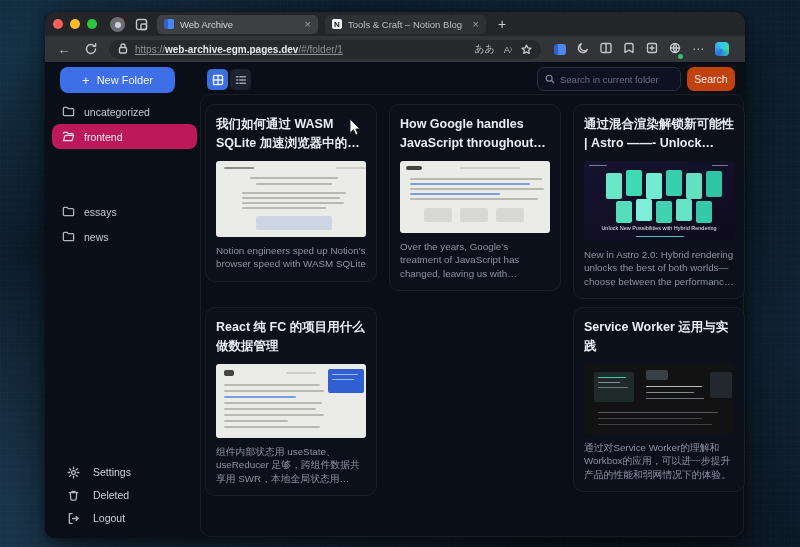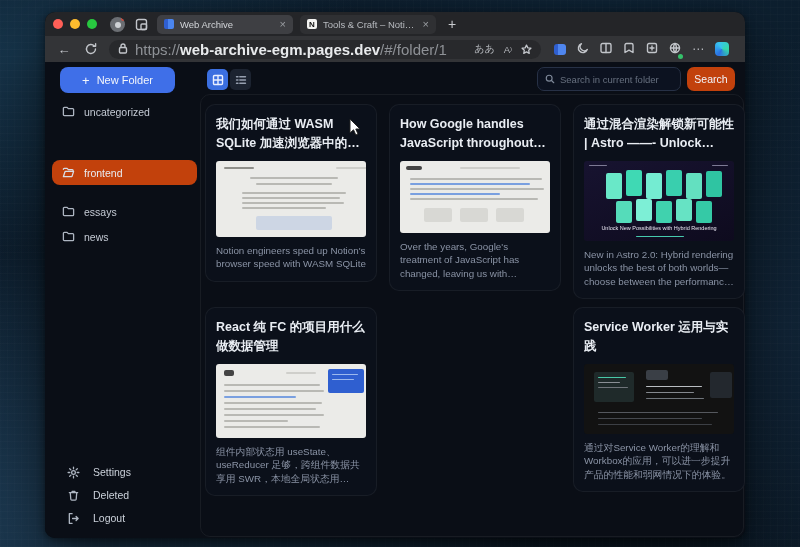--- a/index.html
+++ b/index.html
@@ -23,37 +23,37 @@
   
   .tabbar { height:24px; background:#242528; display:flex; align-items:center; padding:0 8px; gap:7px; }
   .lights { display:flex; gap:7px; margin-right:6px; }
   .light { width:10px; height:10px; border-radius:50%; }
   .avatar { position:relative; width:15px; height:15px; border-radius:50%; background:#6b6e73;
     display:flex; align-items:flex-end; justify-content:center; overflow:hidden; }
   .avatar .head { width:6px; height:6px; border-radius:50%; background:#cfd2d6; margin-bottom:4px; }
   .avatar .dot { position:absolute; right:-1px; top:-1px; width:5px; height:5px; border-radius:50%; background:#d14b3c; }
   .icon-btn { color:#b7bac0; display:flex; align-items:center; justify-content:center;
     width:18px; height:18px; border-radius:4px; font-size:10px; }
-  .tab { height:19px; width:136px; border-radius:5px; display:flex; align-items:center; gap:6px;
+  .tab { height:19px; width:161px; border-radius:5px; display:flex; align-items:center; gap:6px;
     padding:0 7px; font-size:9.5px; color:#d3d6da; white-space:nowrap; }
   .tab.active { background:#3e3f43; }
   .tab.inactive { background:#2f3033; color:#b9bcc1; }
   .tab .title { overflow:hidden; text-overflow:ellipsis; flex:1; }
   .tab .close { color:#9a9da2; font-size:11px; line-height:1; }
   .favicon-webarchive { width:10px; height:10px; border-radius:2px;
     background:linear-gradient(90deg,#2f5fd0 0 40%, #4b86f0 40% 100%); flex:0 0 auto; }
   .favicon-notion { width:10px; height:10px; border-radius:2px; background:#f4f4f2; color:#111;
     font-size:8px; font-weight:bold; display:flex; align-items:center; justify-content:center; flex:0 0 auto; }
 
   
   .toolbar { height:26px; background:#333437; display:flex; align-items:center; padding:0 10px; gap:9px; }
   .nav-ic { color:#c9ccd0; font-size:13px; width:18px; height:18px; display:flex; align-items:center; justify-content:center; }
   .urlpill { flex:1; max-width:432px; height:19px; background:#28292c; border-radius:10px;
     display:flex; align-items:center; padding:0 9px; gap:7px; }
-  .url { font-size:15px; color:#8e9196; white-space:nowrap; overflow:hidden; }
+  .url { font-size:10px; color:#8e9196; white-space:nowrap; overflow:hidden;text-decoration:underline; }
   .url b { color:#e8eaec; font-weight:bold; }
   .pill-right { margin-left:auto; display:flex; align-items:center; gap:9px; }
   .tiny-ic { color:#b4b7bc; font-size:10px; display:flex; align-items:center; }
   .tb-icons { display:flex; align-items:center; gap:11px; margin-left:4px; }
   .ws-icon { width:12px; height:11px; border-radius:3px;
     background:linear-gradient(90deg,#2f5fd0 0 35%, #4f86ef 35% 100%); }
   .copilot { width:14px; height:14px; border-radius:4px;
     background: conic-gradient(from 210deg, #2b6fe3, #37c3f0, #35d9a8, #2b6fe3); }
   svg.st { stroke:#c2c5ca; stroke-width:1.4; fill:none; stroke-linecap:round; stroke-linejoin:round; }
 
@@ -71,21 +71,21 @@
     background:#0c1220; border:1px solid #273146; border-radius:7px;
     display:flex; align-items:center; padding:0 7px; gap:5px; }
   .searchbox input { flex:1; min-width:0; background:transparent; border:none; outline:none;
     color:#c9cfdb; font-size:9.5px; font-family:inherit; }
   .searchbox input::placeholder { color:#67707f; }
   .search-btn { position:absolute; left:642px; top:5px; width:48px; height:24px; border-radius:7px; font-size:10.5px; }
 
   
   .side-item { position:absolute; left:7px; width:145px; height:25px; border-radius:8px;
     display:flex; align-items:center; gap:9px; padding:0 10px; font-size:10.5px; color:#c4cad4; }
-  .side-item.active { background:#c2410c; color:#e8ecf2;margin-top:36px; }
+  .side-item.active { background:#be185d; color:#e8ecf2; }
   .foot-item { position:absolute; left:14px; width:130px; height:22px;
     display:flex; align-items:center; gap:13px; padding:0 8px; font-size:10.5px; color:#cbd1da; }
 
   
   .content { position:absolute; left:155px; top:32px; width:544px; height:443px;
     border:1px solid rgba(255,255,255,0.06); border-radius:10px; }
   .card { position:absolute; width:172px; background:#0b101a;
     border:1px solid rgba(255,255,255,0.055); border-radius:10px; padding:10px; }
   .card h3 { font-size:12.5px; line-height:1.5; font-weight:bold; color:#e9edf3;
     display:-webkit-box; -webkit-line-clamp:2; -webkit-box-orient:vertical; overflow:hidden; }

